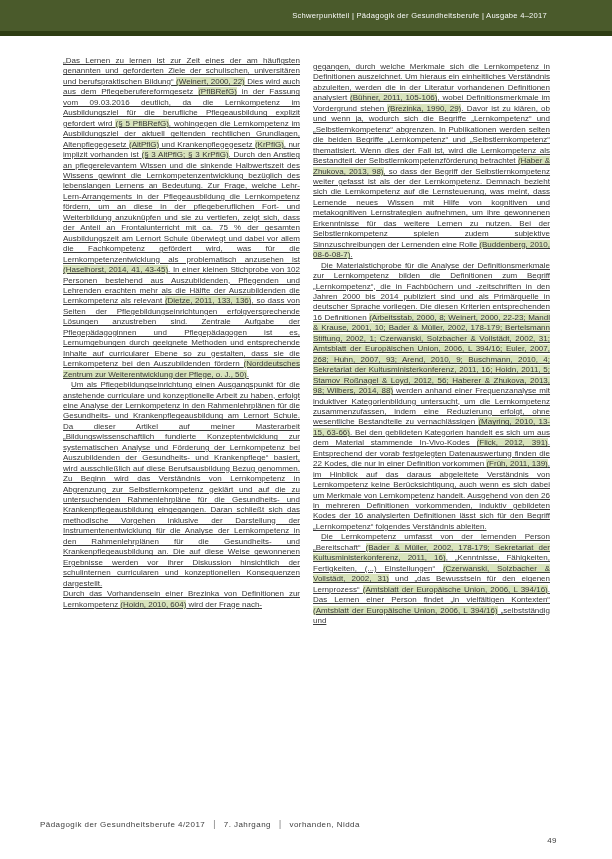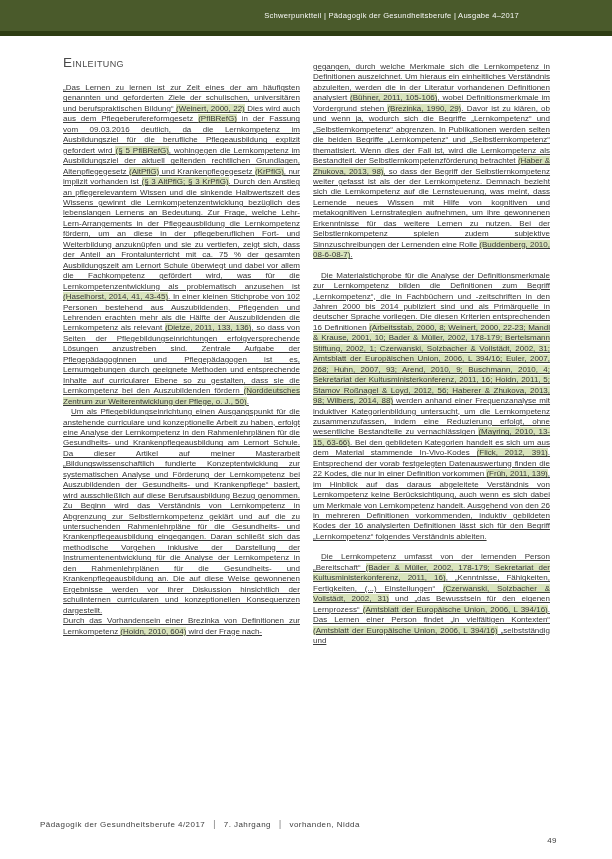--- a/index.html
+++ b/index.html
@@ -19,21 +19,21 @@
     color:var(--body-text);
     position:relative;
     overflow:hidden;
   }
   .page{position:absolute;inset:0;}
   .topbar{
     position:absolute;left:0;top:0;width:612px;height:36px;
     background:var(--header-bar);
     border-bottom:5px solid var(--header-strip);
     display:flex;align-items:center;justify-content:flex-end;
-    padding-right:93px;
+    padding-right:65px;
   }
   .topbar-text{
     color:rgba(255,255,255,0.96);
     font-size:7.6px;letter-spacing:0.25px;
     white-space:nowrap;
   }
   .col{
     position:absolute;width:237px;
     font-size:8px;line-height:10.45px;
     text-align:justify;
@@ -47,21 +47,21 @@
     font-weight:400;
     font-size:13.5px;line-height:14px;
     letter-spacing:0.4px;
     color:var(--heading-text);
     margin:0 0 13px 0;
     text-align:left;
   }
   .heading-2{margin-top:15px;margin-bottom:11px;}
   .para{margin:0;text-decoration:underline;}
   .para.indent{text-indent:8px;}
-  .para.gap{margin-top:10px;}
+  .para.gap{}
   .hl{background:var(--highlight);}
   .pagefooter{
     position:absolute;left:0;top:820px;width:612px;height:14px;
     font-size:8px;letter-spacing:0.45px;
     color:var(--footer-text);
   }
   .footer-line{position:absolute;left:40px;top:0;white-space:nowrap;}
   .sep{display:inline-block;margin:0 8px;color:#6a6a6a;transform:scaleY(1.15);}
   .pagenum{position:absolute;right:55px;top:16px;}
 </style>
@@ -69,21 +69,20 @@
 <body>
 
 <div class="page">
 
   <header class="topbar">
     <span class="topbar-text">Schwerpunktteil | Pädagogik der Gesundheitsberufe | Ausgabe 4–2017</span>
   </header>
 
   <main>
     <section class="col col-left">
-      <h2 class="heading">Einleitung</h2>
       <p class="para"><span>„Das Lernen zu lernen ist zur Zeit eines der am häufigsten genannten und geforderten Ziele der schulischen, universitären und berufspraktischen Bildung“ </span><span class="hl">(Weinert, 2000, 22)</span><span> Dies wird auch aus dem Pflegeberufereformgesetz </span><span class="hl">(PflBRefG)</span><span> in der Fassung vom 09.03.2016 deutlich, da die Lernkompetenz im Ausbildungsziel für die berufliche Pflegeausbildung explizit gefordert wird </span><span class="hl">(§ 5 PflBRefG)</span><span>, wohingegen die Lernkompetenz im Ausbildungsziel der aktuell geltenden rechtlichen Grundlagen, Altenpflegegesetz </span><span class="hl">(AltPflG)</span><span> und Krankenpflegegesetz </span><span class="hl">(KrPflG)</span><span>, nur implizit vorhanden ist </span><span class="hl">(§ 3 AltPflG; § 3 KrPflG)</span><span>. Durch den Anstieg an pflegerelevantem Wissen und die sinkende Halbwertszeit des Wissens gewinnt die Lernkompetenzentwicklung bezüglich des lebenslangen Lernens an Bedeutung. Zur Frage, welche Lehr-Lern-Arrangements in der Pflegeausbildung die Lernkompetenz fördern, um an diese in der pflegeberuflichen Fort- und Weiterbildung anzuknüpfen und sie zu vertiefen, zeigt sich, dass der Anteil an Frontalunterricht mit ca. 75 % der gesamten Ausbildungszeit am Lernort Schule überwiegt und dabei vor allem die Fachkompetenz gefördert wird, was für die Lernkompetenzentwicklung als problematisch anzusehen ist </span><span class="hl">(Haselhorst, 2014, 41, 43-45)</span><span>. In einer kleinen Stichprobe von 102 Personen bestehend aus Auszubildenden, Pflegenden und Lehrenden erachten mehr als die Hälfte der Auszubildenden die Lernkompetenz als relevant </span><span class="hl">(Dietze, 2011, 133, 136)</span><span>, so dass von Seiten der Pflegebildungseinrichtungen erfolgversprechende Lösungen anzustreben sind. Zentrale Aufgabe der Pflegepädagoginnen und Pflegepädagogen ist es, Lernumgebungen durch geeignete Methoden und entsprechende Inhalte auf curricularer Ebene so zu gestalten, dass sie die Lernkompetenz bei den Auszubildenden fördern </span><span class="hl">(Norddeutsches Zentrum zur Weiterentwicklung der Pflege, o. J., 50)</span><span>.</span></p>
       <p class="para indent"><span>Um als Pflegebildungseinrichtung einen Ausgangspunkt für die anstehende curriculare und konzeptionelle Arbeit zu haben, erfolgt eine Analyse der Lernkompetenz in den Rahmenlehrplänen für die Gesundheits- und Krankenpflegeausbildung am Lernort Schule. Da dieser Artikel auf meiner Masterarbeit „Bildungswissenschaftlich fundierte Konzeptentwicklung zur systematischen Analyse und Förderung der Lernkompetenz bei Auszubildenden der Gesundheits- und Krankenpflege“ basiert, wird ausschließlich auf diese Berufsausbildung Bezug genommen. Zu Beginn wird das Verständnis von Lernkompetenz in Abgrenzung zur Selbstlernkompetenz geklärt und auf die zu untersuchenden Rahmenlehrpläne für die Gesundheits- und Krankenpflegeausbildung eingegangen. Daran schließt sich das methodische Vorgehen inklusive der Darstellung der Instrumentenentwicklung für die Analyse der Lernkompetenz in den Rahmenlehrplänen für die Gesundheits- und Krankenpflegeausbildung an. Die auf diese Weise gewonnenen Ergebnisse werden vor ihrer Diskussion hinsichtlich der schulinternen curricularen und konzeptionellen Konsequenzen dargestellt.</span></p>
       <p class="para"><span>Durch das Vorhandensein einer Brezinka von Definitionen zur Lernkompetenz </span><span class="hl">(Hoidn, 2010, 604)</span><span> wird der Frage nach-</span></p>
     </section>
 
     <section class="col col-right">
       <p class="para"><span>gegangen, durch welche Merkmale sich die Lernkompetenz in Definitionen auszeichnet. Um hieraus ein einheitliches Verständnis abzuleiten, werden die in der Literatur vorhandenen Definitionen analysiert </span><span class="hl">(Bühner, 2011, 105-106)</span><span>, wobei Definitionsmerkmale im Vordergrund stehen </span><span class="hl">(Brezinka, 1990, 29)</span><span>. Davor ist zu klären, ob und wenn ja, wodurch sich die Begriffe „Lernkompetenz“ und „Selbstlernkompetenz“ abgrenzen. In Publikationen werden selten die beiden Begriffe „Lernkompetenz“ und „Selbstlernkompetenz“ thematisiert. Wenn dies der Fall ist, wird die Lernkompetenz als Bestandteil der Selbstlernkompetenzförderung betrachtet </span><span class="hl">(Haber &amp; Zhukova, 2013, 98)</span><span>, so dass der Begriff der Selbstlernkompetenz weiter gefasst ist als der der Lernkompetenz. Demnach bezieht sich die Lernkompetenz auf die Lernsteuerung, was meint, dass Lernende neues Wissen mit Hilfe von kognitiven und metakognitiven Lernstrategien aufnehmen, um ihre gewonnenen Erkenntnisse für das weitere Lernen zu nutzen. Bei der Selbstlernkompetenz spielen zudem subjektive Sinnzuschreibungen der Lernenden eine Rolle </span><span class="hl">(Buddenberg, 2010, 08-6-08-7)</span><span>.</span></p>
       <p class="para indent gap"><span>Die Materialstichprobe für die Analyse der Definitionsmerkmale zur Lernkompetenz bilden die Definitionen zum Begriff „Lernkompetenz“, die in Fachbüchern und -zeitschriften in den Jahren 2000 bis 2014 publiziert sind und als Primärquelle in deutscher Sprache vorliegen. Die diesen Kriterien entsprechenden 16 Definitionen </span><span class="hl">(Arbeitsstab, 2000, 8; Weinert, 2000, 22-23; Mandl &amp; Krause, 2001, 10; Bader &amp; Müller, 2002, 178-179; Bertelsmann Stiftung, 2002, 1; Czerwanski, Solzbacher &amp; Vollstädt, 2002, 31; Amtsblatt der Europäischen Union, 2006, L 394/16; Euler, 2007, 268; Huhn, 2007, 93; Arend, 2010, 9; Buschmann, 2010, 4; Sekretariat der Kultusministerkonferenz, 2011, 16; Hoidn, 2011, 5; Stamov Roßnagel &amp; Loyd, 2012, 56; Haberer &amp; Zhukova, 2013, 98; Wilbers, 2014, 88)</span><span> werden anhand einer Frequenzanalyse mit induktiver Kategorienbildung untersucht, um die Lernkompetenz zusammenzufassen, indem eine Reduzierung erfolgt, ohne wesentliche Bestandteile zu vernachlässigen </span><span class="hl">(Mayring, 2010, 13-15, 63-66)</span><span>. Bei den gebildeten Kategorien handelt es sich um aus dem Material stammende In-Vivo-Kodes </span><span class="hl">(Flick, 2012, 391)</span><span>. Entsprechend der vorab festgelegten Datenauswertung finden die 22 Kodes, die nur in einer Definition vorkommen </span><span class="hl">(Früh, 2011, 139)</span><span>, im Hinblick auf das daraus abgeleitete Verständnis von Lernkompetenz keine Berücksichtigung, auch wenn es sich dabei um Merkmale von Lernkompetenz handelt. Ausgehend von den 26 in mehreren Definitionen vorkommenden, induktiv gebildeten Kodes der 16 analysierten Definitionen lässt sich für den Begriff „Lernkompetenz“ folgendes Verständnis ableiten.</span></p>
       <p class="para indent gap"><span>Die Lernkompetenz umfasst von der lernenden Person „Bereitschaft“ </span><span class="hl">(Bader &amp; Müller, 2002, 178-179; Sekretariat der Kultusministerkonferenz, 2011, 16)</span><span>, „Kenntnisse, Fähigkeiten, Fertigkeiten, (...) Einstellungen“ </span><span class="hl">(Czerwanski, Solzbacher &amp; Vollstädt, 2002, 31)</span><span> und „das Bewusstsein für den eigenen Lernprozess“ </span><span class="hl">(Amtsblatt der Europäische Union, 2006, L 394/16)</span><span>. Das Lernen einer Person findet „in vielfältigen Kontexten“ </span><span class="hl">(Amtsblatt der Europäische Union, 2006, L 394/16)</span><span> „selbstständig und</span></p>
     </section>

